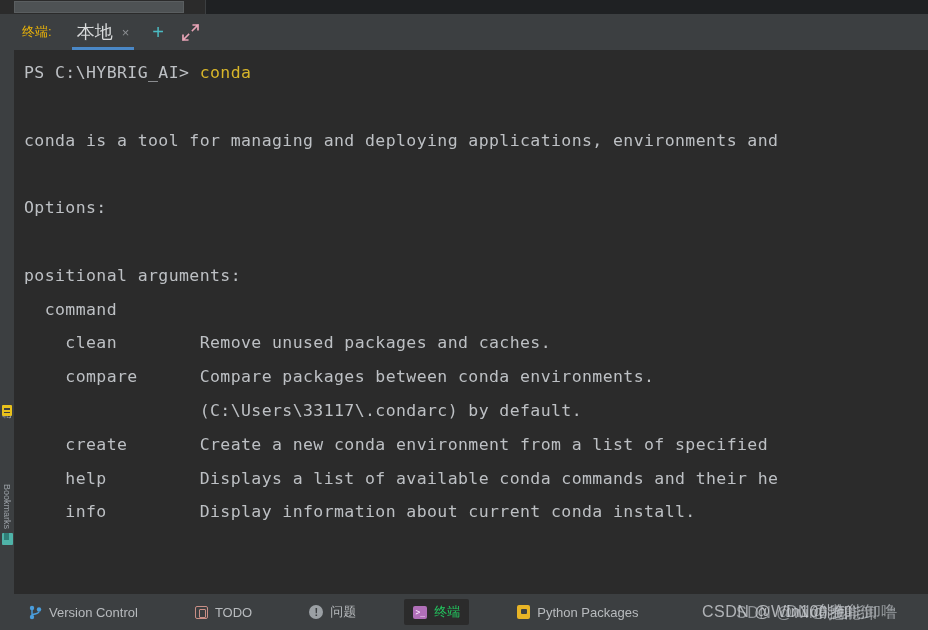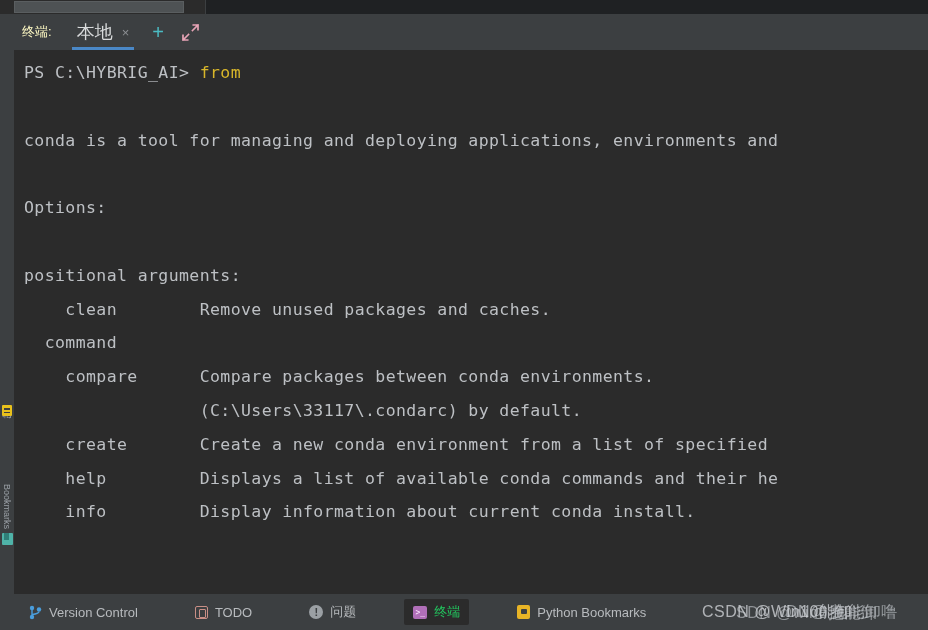--- a/index.html
+++ b/index.html
@@ -119,21 +119,21 @@
   .term-header {
     position: absolute;
     left: 0; top: 0;
     width: 914px; height: 36px;
     background: #3c3f41;
     display: flex;
     align-items: center;
     padding-left: 8px;
   }
   .term-header-label {
-    color: #fef9c3;
+    color: #eab308;
     font-size: 13px;
     margin-right: 16px;
     white-space: nowrap;
   }
   .term-tab {
     position: relative;
     height: 36px;
     display: flex;
     align-items: center;
     padding: 0 9px;
@@ -342,29 +342,29 @@
       <span class="term-expand ico">
         <svg width="17" height="17" viewBox="0 0 17 17" aria-hidden="true">
           <path d="M16 1 L10.5 6.5 M16 1 L11.3 1 M16 1 L16 5.7" stroke="#e7a4b6" stroke-width="1.7" fill="none" stroke-linecap="square"></path>
           <path d="M1 16 L6.5 10.5 M1 16 L5.7 16 M1 16 L1 11.3" stroke="#e7a4b6" stroke-width="1.7" fill="none" stroke-linecap="square"></path>
         </svg>
       </span>
     </div>
 
     <div class="term-body">
       <div id="term-lines">
-          <div class="term-line"><span>PS C:\HYBRIG_AI&gt; </span><span class="tok-cmd">from</span></div>
+          <div class="term-line"><span>PS C:\HYBRIG_AI&gt; </span><span class="tok-cmd">conda</span></div>
           <div class="term-line">&nbsp;</div>
           <div class="term-line"><span>conda is a tool for managing and deploying applications, environments and</span></div>
           <div class="term-line">&nbsp;</div>
           <div class="term-line"><span>Options:</span></div>
           <div class="term-line">&nbsp;</div>
           <div class="term-line"><span>positional arguments:</span></div>
+          <div class="term-line"><span>  command</span></div>
           <div class="term-line"><span>    clean        Remove unused packages and caches.</span></div>
-          <div class="term-line"><span>  command</span></div>
           <div class="term-line"><span>    compare      Compare packages between conda environments.</span></div>
           <div class="term-line"><span>                 (C:\Users\33117\.condarc) by default.</span></div>
           <div class="term-line"><span>    create       Create a new conda environment from a list of specified</span></div>
           <div class="term-line"><span>    help         Displays a list of available conda commands and their he</span></div>
           <div class="term-line"><span>    info         Display information about current conda install.</span></div>
         </div>
     </div>
   </div>
 
   <div class="statusbar">
@@ -391,21 +391,21 @@
       <span class="status-label">问题</span>
     </div>
 
     <div class="status-item active">
       <span class="ico-terminal">&gt;_</span>
       <span class="status-label">终端</span>
     </div>
 
     <div class="status-item">
       <span class="ico-pypkg"></span>
-      <span class="status-label">Python Bookmarks</span>
+      <span class="status-label">Python Packages</span>
     </div>
 
   </div>
 
   <div class="watermark">
     <span class="wm-text wm-a">CSDN @Win10能卸</span>
     <span class="wm-text wm-b">SDN @win0抱能卸</span>
     <span class="wm-text wm-c">DN@ 抱能卸噜</span>
   </div>
 

